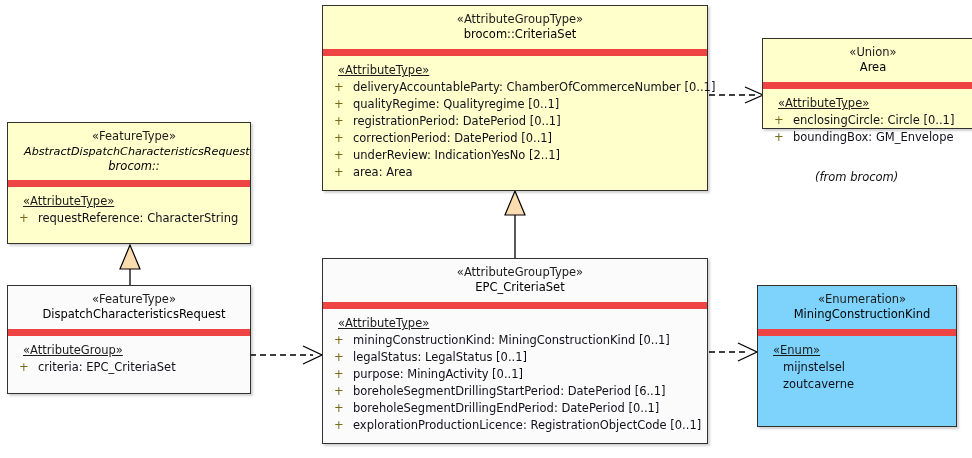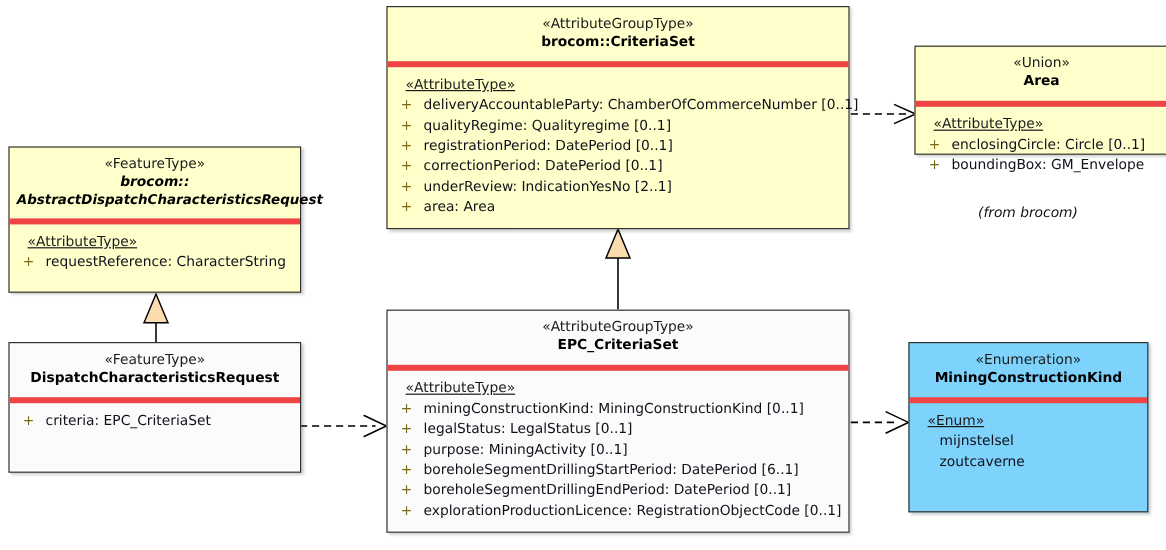--- a/index.html
+++ b/index.html
@@ -28,33 +28,33 @@
     border: 1px solid #33312e;
     box-shadow: 2px 2px 2px rgba(0,0,0,0.18);
     background: #ffffcc;
   }
   .uml-box.yellow    { background: #ffffcc; }
   .uml-box.grey      { background: #fbfbfb; }
   .uml-box.green     { background: #7dd3fc; }
 
   .box-header {
     box-sizing: border-box;
-    padding: 6px 6px 6px 6px;
+    padding: 6px 6px 6px 16px;
     text-align: center;
-    border-bottom: 5px solid #ef4444;
+    border-bottom: 7px solid #ef4444;
   }
   .stereotype {
     font-size: 11.5px;
     color: #1b1b1b;
     line-height: 15px;
     white-space: nowrap;
   }
   .class-name {
     font-size: 11.5px;
-    font-weight: bold;
+    font-weight: normal;
     color: #000000;
     line-height: 15px;
     white-space: nowrap;
   }
   .class-name.italic { font-style: italic; }
 
   .box-body {
     box-sizing: border-box;
     padding: 6px 4px 6px 6px;
   }
@@ -212,38 +212,39 @@
         <span class="vis">+</span>
         <span class="attr-text">boundingBox: GM_Envelope</span>
       </div>
     </div>
   </div>
   <div class="free-label" style="left:815px; top:170px;">(from brocom)</div>
 
   <div class="uml-box yellow" style="left:7px; top:122px; width:244px; height:122px;">
     <div class="box-header" style="height:64px;">
       <div class="stereotype">«FeatureType»</div>
+      <div class="class-name italic" style="font-size:11.2px;">AbstractDispatchCharacteristicsRequest</div>
       <div class="class-name italic">brocom::</div>
-      <div class="class-name italic" style="font-size:11.2px;">AbstractDispatchCharacteristicsRequest</div>
     </div>
     <div class="box-body">
       <div class="group-stereo">«AttributeType»</div>
       <div class="attr-row">
         <span class="vis">+</span>
         <span class="attr-text">requestReference: CharacterString</span>
       </div>
     </div>
   </div>
 
   <div class="uml-box grey" style="left:7px; top:285px; width:244px; height:109px;">
     <div class="box-header" style="height:50px;">
       <div class="stereotype">«FeatureType»</div>
       <div class="class-name">DispatchCharacteristicsRequest</div>
     </div>
     <div class="box-body">
+      <div class="group-stereo">«AttributeGroup»</div>
       <div class="attr-row">
         <span class="vis">+</span>
         <span class="attr-text">criteria: EPC_CriteriaSet</span>
       </div>
     </div>
   </div>
 
   <div class="uml-box grey" style="left:322px; top:258px; width:386px; height:186px;">
     <div class="box-header" style="height:50px;">
       <div class="stereotype">«AttributeGroupType»</div>

